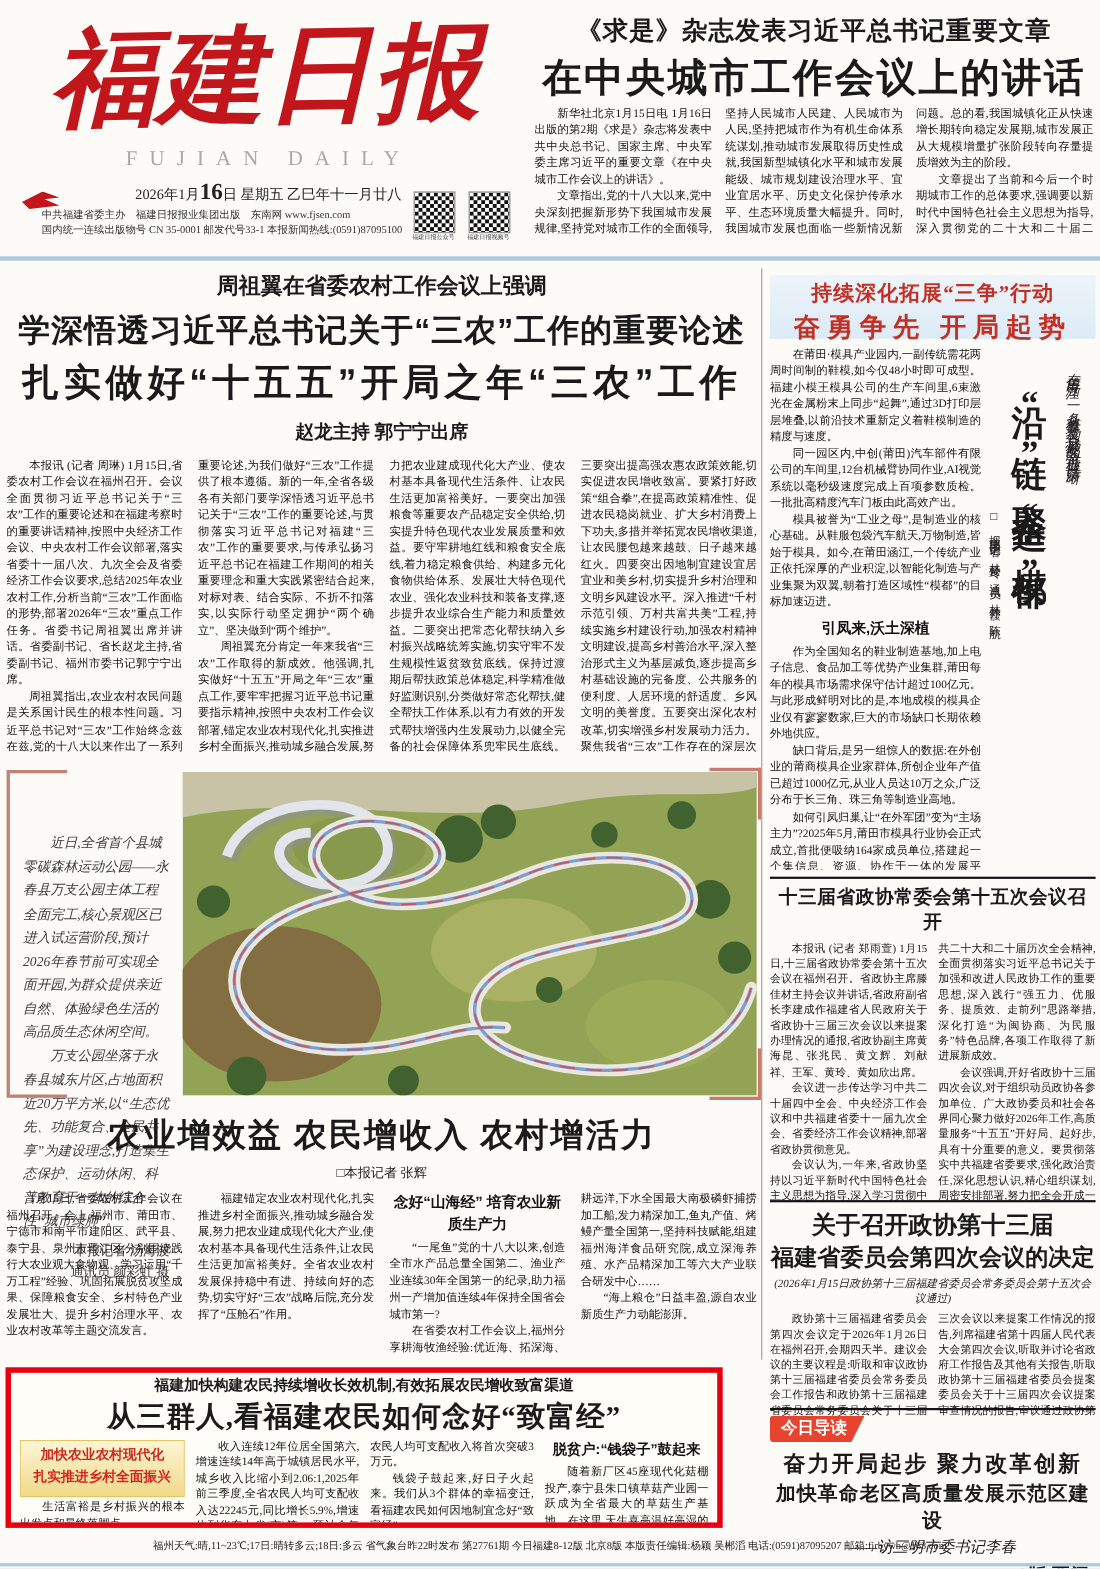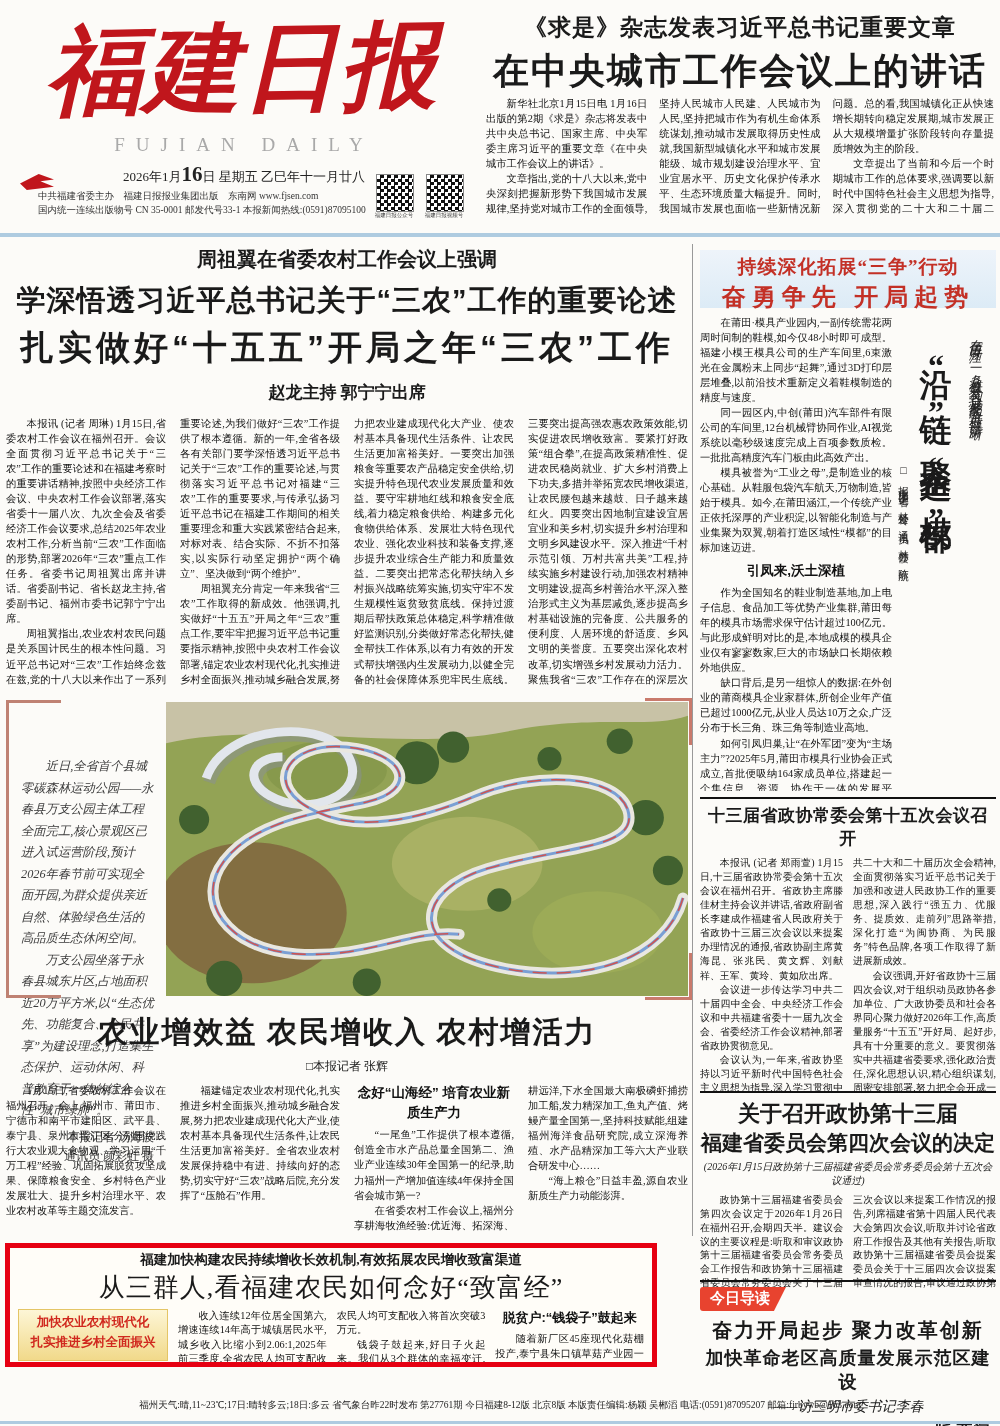--- a/index.html
+++ b/index.html
@@ -98,25 +98,25 @@
   .dd-badge{display:inline-block;background:#e8432f;color:#fff;font-family:"Liberation Sans",sans-serif;
             font-weight:bold;font-size:15px;padding:2px 16px 3px 10px;
             clip-path:polygon(0 0,100% 0,86% 100%,0 100%);border-radius:3px 0 0 3px;}
   .dd-l1{font-weight:bold;font-size:20px;letter-spacing:2px;text-align:center;margin-top:6px;
          font-family:"Liberation Sans",sans-serif;}
   .dd-l2{font-weight:bold;font-size:18px;letter-spacing:1px;text-align:center;margin-top:2px;
          font-family:"Liberation Sans",sans-serif;}
   .dd-sub{text-align:center;font-size:14px;font-style:italic;margin-top:4px;}
   .dd-ref{text-align:right;font-size:17px;font-weight:bold;margin-top:4px;padding-right:6px;}
   
-  .bottom-box{position:absolute;left:5px;top:1243px;width:652px;height:124px;
+  .bottom-box{position:absolute;left:5px;top:1243px;width:652px;height:146px;
               border:5px solid #e60012;background:#fffdf8;box-sizing:border-box;
               padding:3px 8px;overflow:hidden;}
   .bb-kicker{text-align:center;font-weight:bold;font-size:13.5px;}
-  .bb-headline{text-align:center;font-weight:normal;font-size:26px;letter-spacing:1px;margin-top:1px;}
+  .bb-headline{text-align:center;font-weight:bold;font-size:26px;letter-spacing:1px;margin-top:1px;}
   .bb-content{display:flex;margin-top:4px;gap:10px;height:88px;overflow:hidden;}
   .bb-col1{width:150px;flex:0 0 150px;}
   .promo{height:52px;background:linear-gradient(180deg,#fdf6d6,#f1d98a);border:1px solid #e4c566;
          text-align:center;color:#d0281e;font-weight:bold;font-size:12.5px;line-height:1.6;
          padding-top:2px;box-sizing:border-box;margin-bottom:3px;}
   .bb-col1 .body-text,.bb-rest{font-size:10.2px;}
   .bb-rest{flex:1;column-count:3;column-gap:10px;line-height:1.42;text-align:justify;}
   .bb-rest p{margin:0;text-indent:2em;}
   .bb-rest .para-subhead{font-size:13px;}
   
@@ -207,21 +207,21 @@
     </div>
   </div>
 
   <div class="sannong">
     <div class="sn-headline">农业增效益 农民增收入 农村增活力</div>
     <div class="sn-byline">□本报记者 张辉</div>
     <div class="sn-body body-text">
         <p>1月15日,省委农村工作会议在福州召开。会上,福州市、莆田市、宁德市和南平市建阳区、武平县、泰宁县、泉州市晋江区,分别围绕践行大农业观大食物观、学习运用“千万工程”经验、巩固拓展脱贫攻坚成果、保障粮食安全、乡村特色产业发展壮大、提升乡村治理水平、农业农村改革等主题交流发言。</p>
         <p>福建锚定农业农村现代化,扎实推进乡村全面振兴,推动城乡融合发展,努力把农业建成现代化大产业,使农村基本具备现代生活条件,让农民生活更加富裕美好。全省农业农村发展保持稳中有进、持续向好的态势,切实守好“三农”战略后院,充分发挥了“压舱石”作用。</p>
         <p class="para-subhead">念好“山海经” 培育农业新质生产力</p>
-        <p>“一尾鱼”工作提供了根本遵循,创造全市水产品总量全国第二、渔业产业连续30年全国第一的纪录,助力福州一产增加值连续4年保持全国省会城市第一?</p>
+        <p>“一尾鱼”党的十八大以来,创造全市水产品总量全国第二、渔业产业连续30年全国第一的纪录,助力福州一产增加值连续4年保持全国省会城市第一?</p>
         <p>在省委农村工作会议上,福州分享耕海牧渔经验:优近海、拓深海、耕远洋,下水全国最大南极磷虾捕捞加工船,发力精深加工,鱼丸产值、烤鳗产量全国第一,坚持科技赋能,组建福州海洋食品研究院,成立深海养殖、水产品精深加工等六大产业联合研发中心……</p>
         <p>“海上粮仓”日益丰盈,源自农业新质生产力动能澎湃。</p>
       </div>
   </div>
 
   <div class="vdiv"></div>
 
   <div class="banner">
     <div class="banner-l1">持续深化拓展“三争”行动</div>
     <div class="banner-l2">奋勇争先 开局起势</div>

